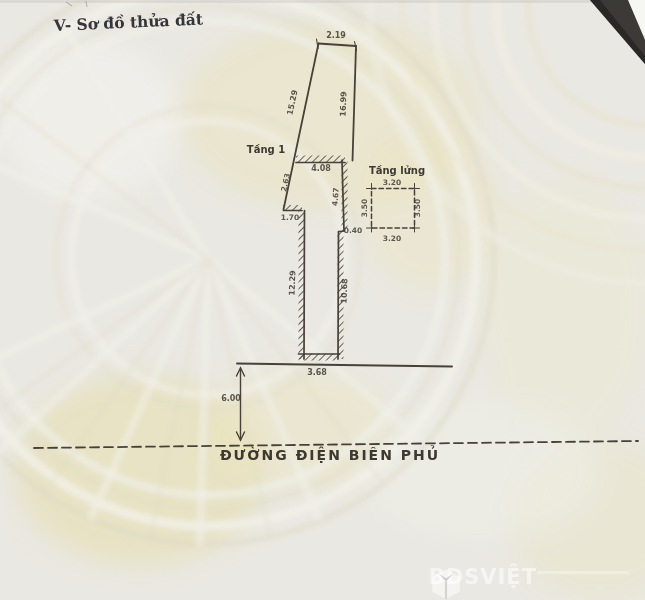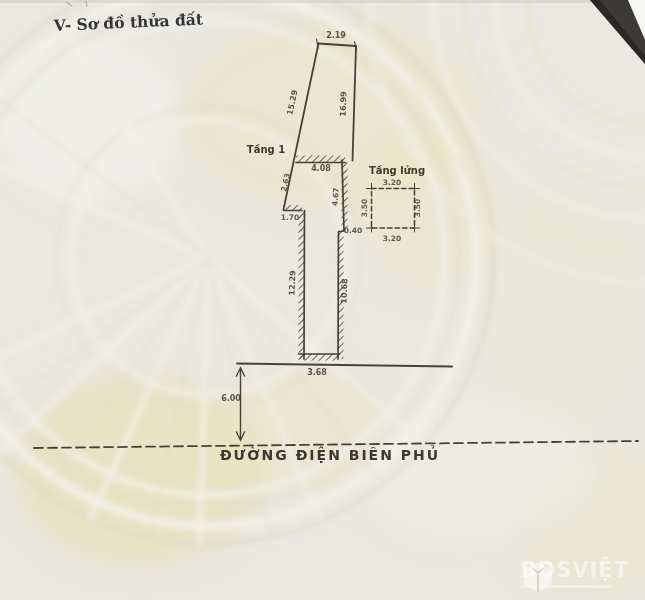--- a/index.html
+++ b/index.html
@@ -13,21 +13,21 @@
   text{fill:#46403a;}
   .dim{font-size:8px;font-weight:bold;opacity:.88;}
   .dim-s{font-size:7.5px;font-weight:bold;opacity:.85;}
   .lbl{font-size:10px;font-weight:bold;fill:#3e3933;}
   .street{font-size:14px;font-weight:bold;letter-spacing:2px;fill:#3d3830;}
   .title-t{font-family:"DejaVu Serif","Liberation Serif",serif;font-size:15.5px;font-weight:bold;fill:#35353a;}
   .watermark{
     position:absolute;right:16px;bottom:12px;display:flex;align-items:center;gap:7px;
     color:rgba(255,255,255,0.55);
   }
-  .wm-text{display:flex;flex-direction:column;line-height:1;}
+  .wm-text{display:flex;flex-direction:row;line-height:1;}
   .wm-brand{font-size:21px;font-weight:bold;letter-spacing:1px;}
   .wm-tagline{margin-top:4px;height:3px;width:92px;background:rgba(255,255,255,0.32);border-radius:2px;}
 </style>
 </head>
 <body>
 
 <div class="photo">
 
   <svg width="645" height="600" viewBox="0 0 645 600">
     <defs>

